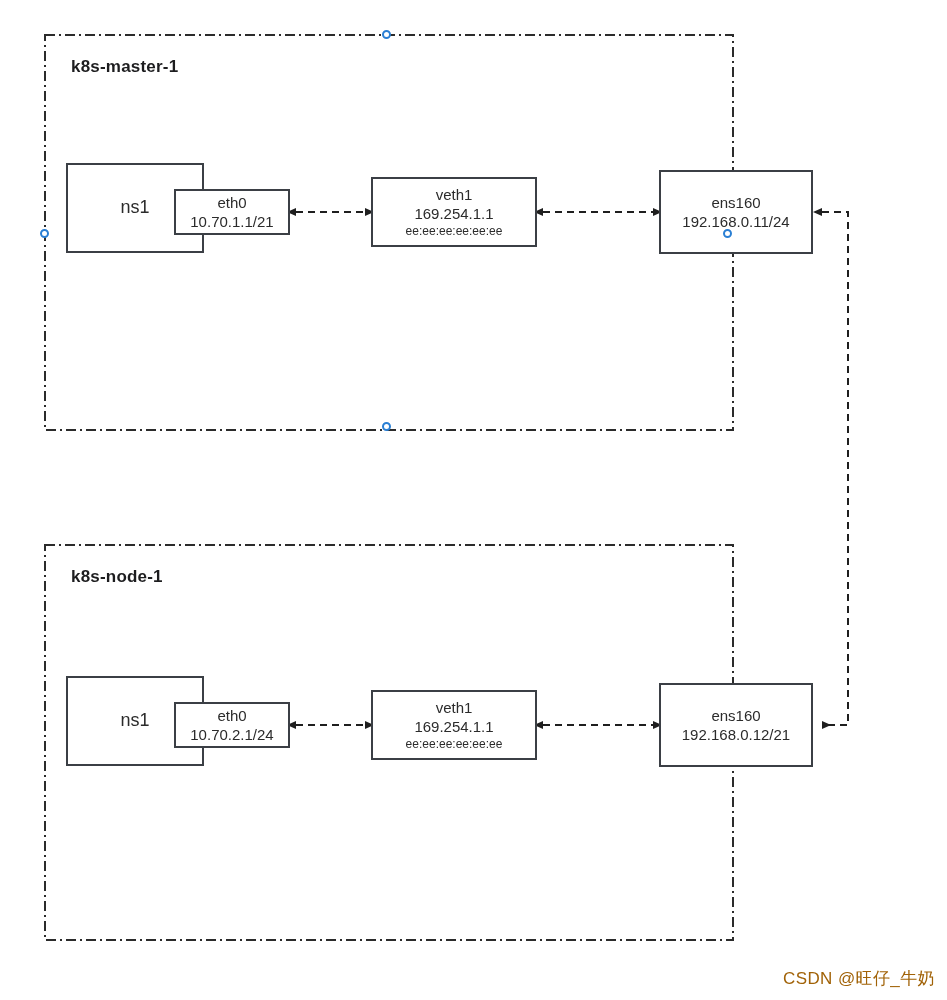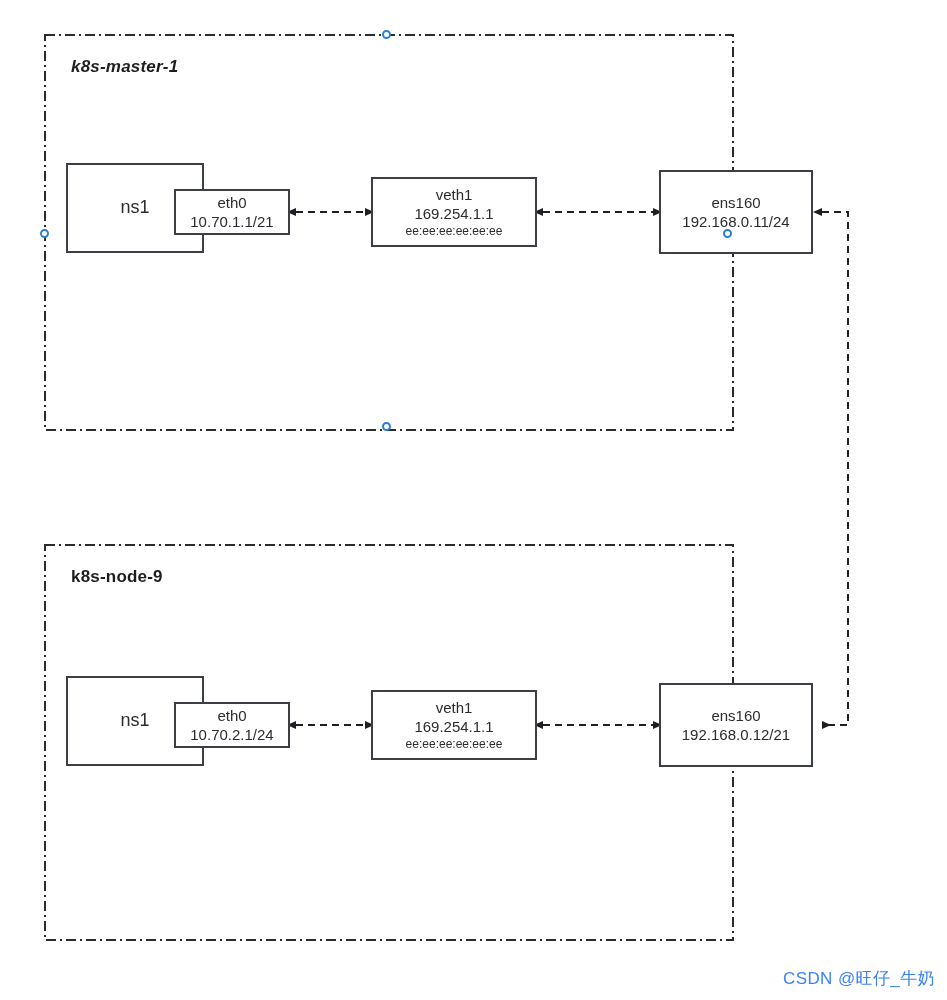--- a/index.html
+++ b/index.html
@@ -49,21 +49,21 @@
     position: absolute;
     font-size: 17px;
     font-weight: bold;
     color: #1d1d1f;
     letter-spacing: 0.2px;
     white-space: nowrap;
   }
   .watermark {
     position: absolute;
     font-size: 17px;
-    color: #3b82f6;
+    color: #a16207;
     white-space: nowrap;
     letter-spacing: 0.4px;
   }
   .handle {
     position: absolute;
     width: 9px;
     height: 9px;
     box-sizing: border-box;
     border: 2px solid #2a7fd4;
     border-radius: 50%;
@@ -93,23 +93,23 @@
 
     <line x1="543" y1="212" x2="653" y2="212" stroke="#1f1f1f" stroke-width="2" stroke-dasharray="7 5" marker-start="url(#arrowL)" marker-end="url(#arrowR)"></line>
 
     <line x1="296" y1="725" x2="365" y2="725" stroke="#1f1f1f" stroke-width="2" stroke-dasharray="7 5" marker-start="url(#arrowL)" marker-end="url(#arrowR)"></line>
 
     <line x1="543" y1="725" x2="653" y2="725" stroke="#1f1f1f" stroke-width="2" stroke-dasharray="7 5" marker-start="url(#arrowL)" marker-end="url(#arrowR)"></line>
 
     <path d="M822,212 L848,212 L848,725 L822,725" fill="none" stroke="#1f1f1f" stroke-width="2" stroke-dasharray="7 5" marker-start="url(#arrowL)" marker-end="url(#arrowL)"></path>
   </svg>
 
-  <div class="container-label" style="left:71px; top:57px;font-style:italic;">k8s-master-1</div>
+  <div class="container-label" style="left:71px; top:57px;">k8s-master-1</div>
 
-  <div class="container-label" style="left:71px; top:567px;">k8s-node-9</div>
+  <div class="container-label" style="left:71px; top:567px;">k8s-node-1</div>
 
   <div class="node-box ns-box" style="left:66px; top:163px; width:138px; height:90px;">
     <div class="node-line">ns1</div>
   </div>
 
   <div class="node-box iface-box" style="left:174px; top:189px; width:116px; height:46px;">
     <div class="node-line">eth0</div>
     <div class="node-line">10.70.1.1/21</div>
   </div>
 

